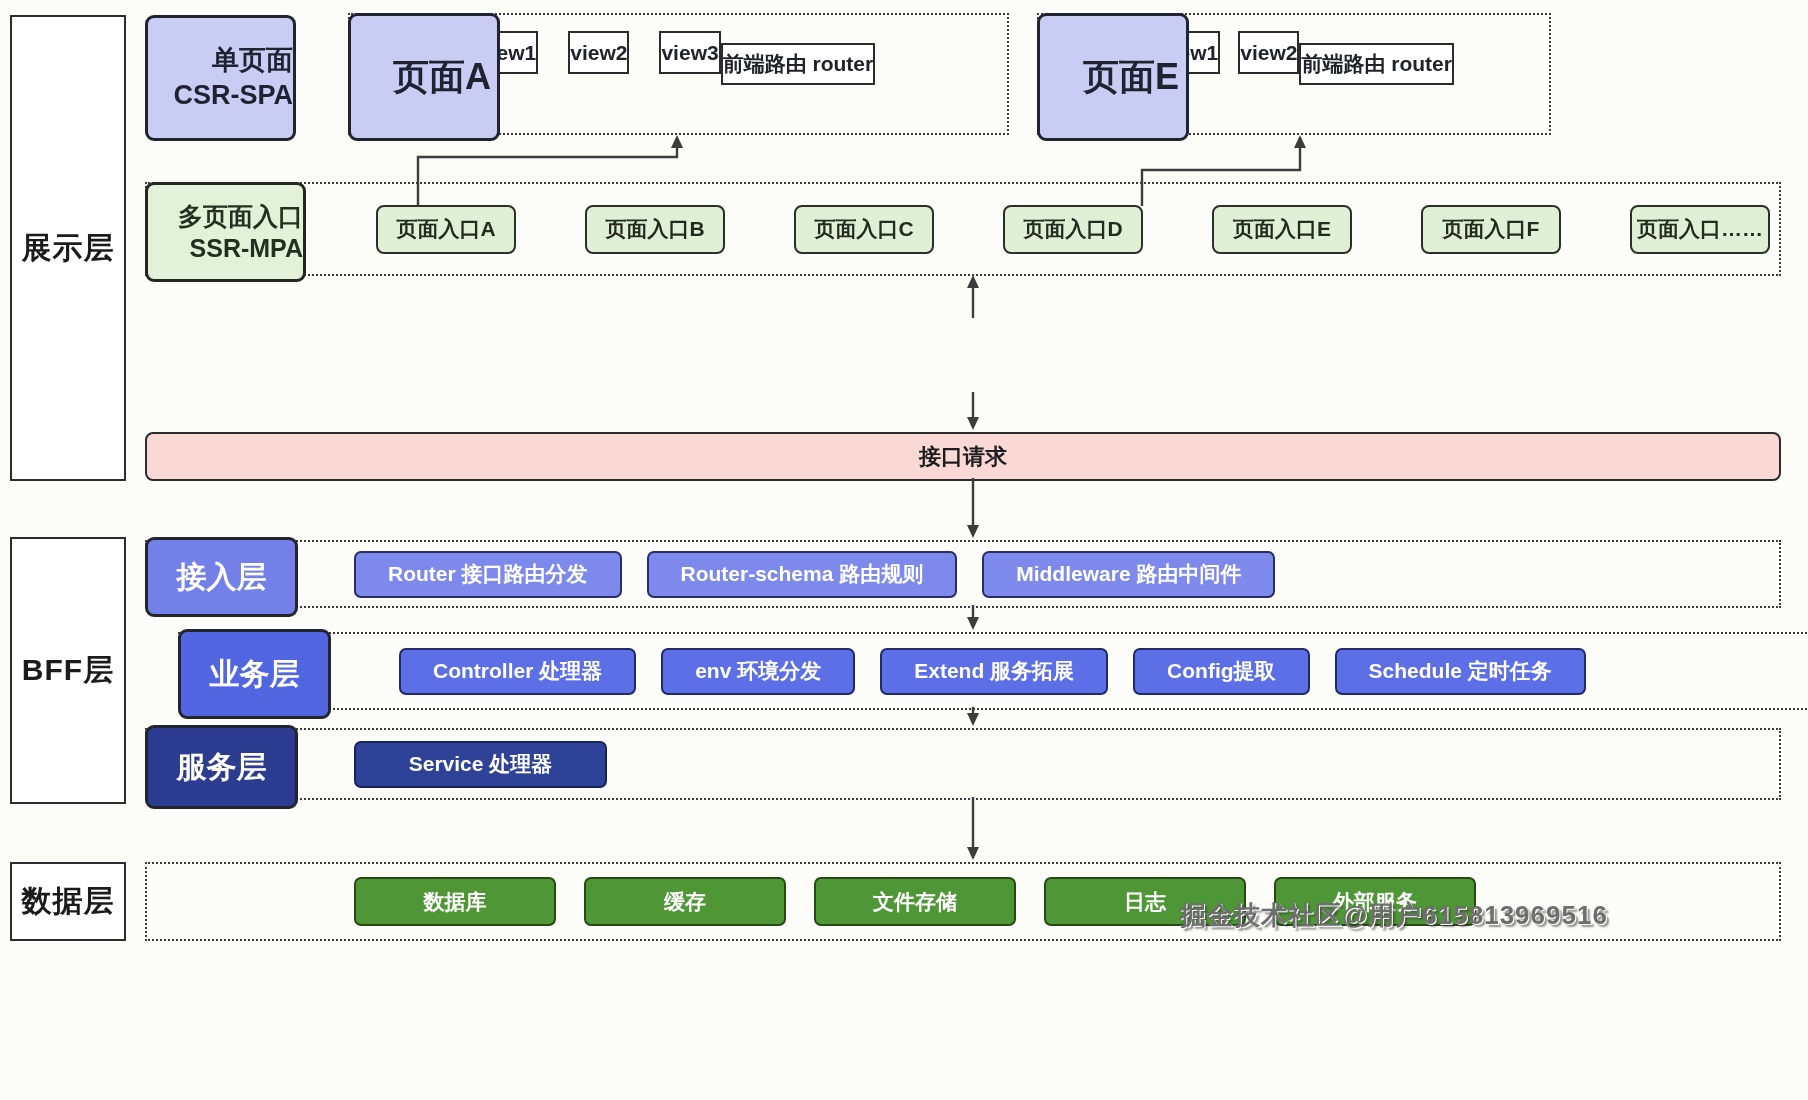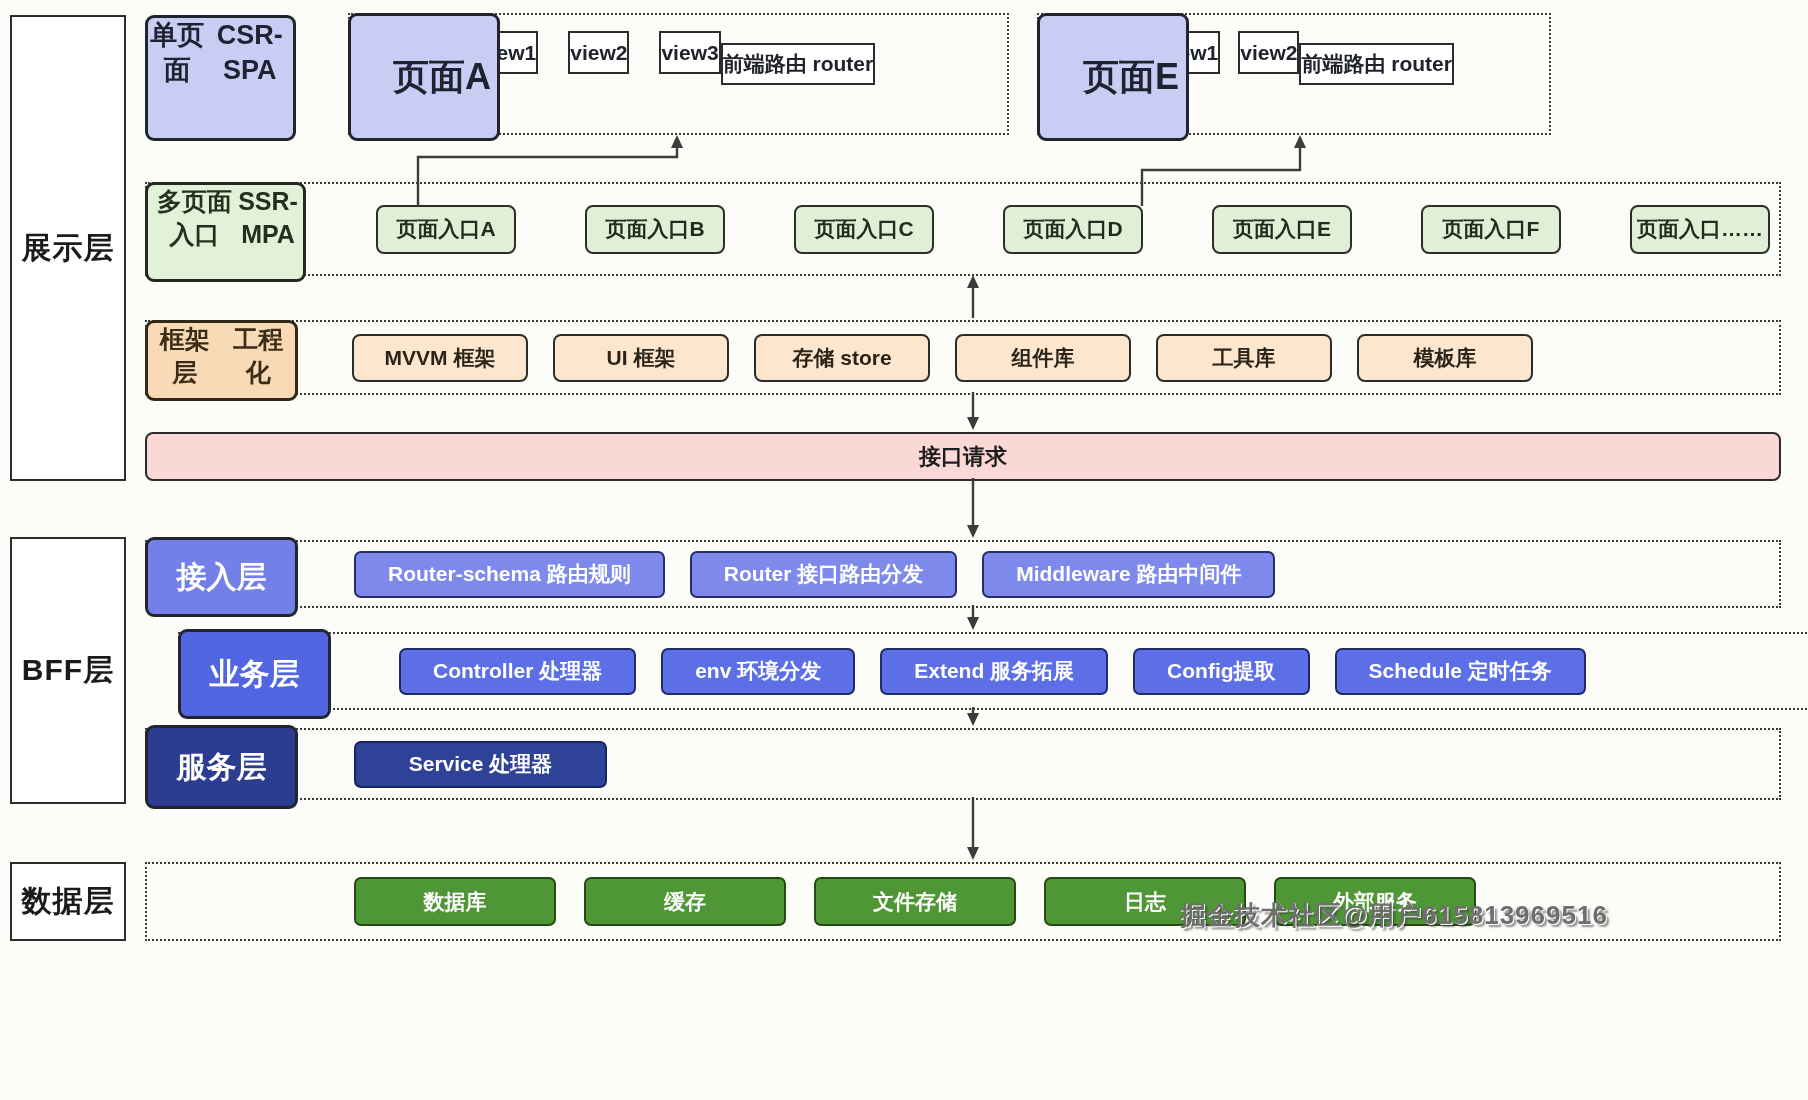--- a/index.html
+++ b/index.html
@@ -18,21 +18,21 @@
   }
   #side-presentation{top:15px; height:462px;}
   #side-bff{top:537px; height:263px;}
   #side-data{top:862px; height:75px;}
 
   
   .dotted{
     position:absolute; border:2px dotted #3a3a3a; background:transparent; z-index:1;
   }
   .lbl2{
-    display:flex; flex-direction:row; align-items:flex-start; justify-content:center;
+    display:flex; flex-direction:column; align-items:flex-end; justify-content:center;
     line-height:1.3; text-align:center;
   }
   .purple{background:#c9ccf3; border:3px solid #20242f; border-radius:9px; color:#1f2230;}
   .greenlbl{background:#e2f2d9; border:3px solid #232820; border-radius:9px; color:#24301f;}
   .orangelbl{background:#f8dab6; border:3px solid #33271a; border-radius:9px; color:#3a2c17;}
 
   .spa-label{position:absolute; left:145px; top:15px; width:145px; height:120px; font-size:27px; z-index:3;}
   .mpa-label{position:absolute; left:-2px; top:-2px; height:calc(100% + 4px); width:147px; font-size:25px; z-index:3;padding-left:8px;}
   .fw-label{position:absolute; left:-2px; top:-2px; height:calc(100% + 4px); width:147px; font-size:25px; z-index:3;}
 
@@ -164,42 +164,28 @@
         <div class="entry-box">页面入口A</div>
         <div class="entry-box">页面入口B</div>
         <div class="entry-box">页面入口C</div>
         <div class="entry-box">页面入口D</div>
         <div class="entry-box">页面入口E</div>
         <div class="entry-box">页面入口F</div>
         <div class="entry-box">页面入口……</div>
       </div>
   </div>
 
-  <div class="dotted" id="row-framework">
-    <div class="fw-label orangelbl lbl2">
-      <span>框架层</span>
-      <span>工程化</span>
-    </div>
-    <div class="row-items">
-        <div class="fw-box">MVVM 框架</div>
-        <div class="fw-box">UI 框架</div>
-        <div class="fw-box">存储 store</div>
-        <div class="fw-box">组件库</div>
-        <div class="fw-box">工具库</div>
-        <div class="fw-box">模板库</div>
-      </div>
-  </div>
 
   <div class="api-bar">接口请求</div>
 
   <div class="dotted" id="row-access">
     <div class="bff-label">接入层</div>
     <div class="row-items">
+        <div class="pill">Router 接口路由分发</div>
         <div class="pill">Router-schema 路由规则</div>
-        <div class="pill">Router 接口路由分发</div>
         <div class="pill">Middleware 路由中间件</div>
       </div>
   </div>
 
   <div class="dotted" id="row-business">
     <div class="bff-label">业务层</div>
     <div class="row-items">
         <div class="pill">Controller 处理器</div>
         <div class="pill">env 环境分发</div>
         <div class="pill">Extend 服务拓展</div>

